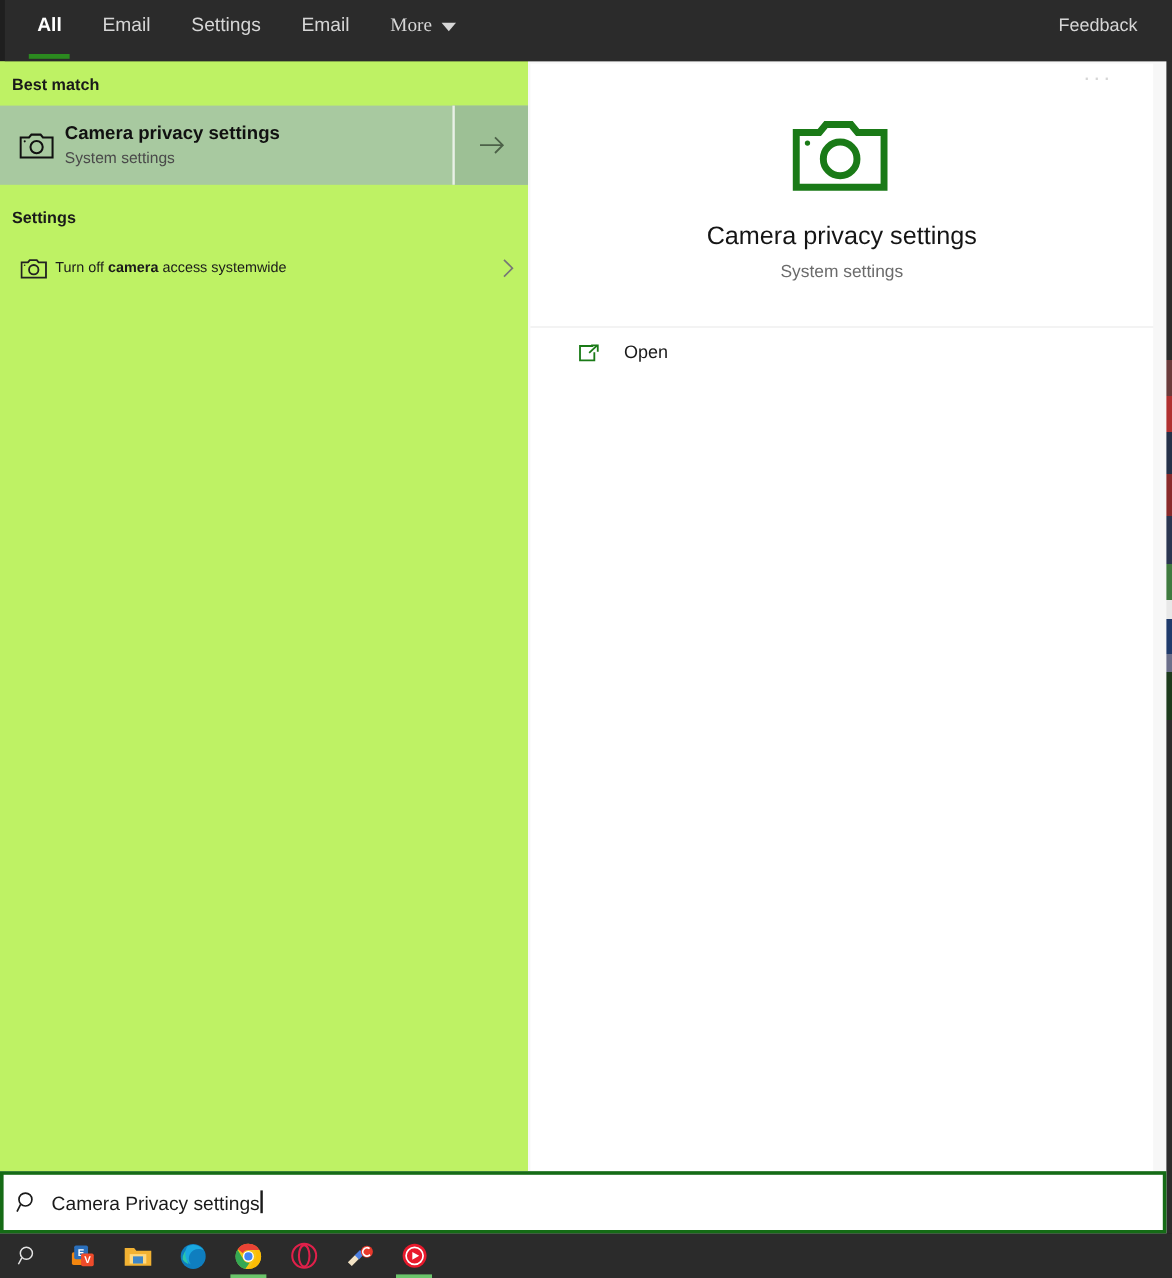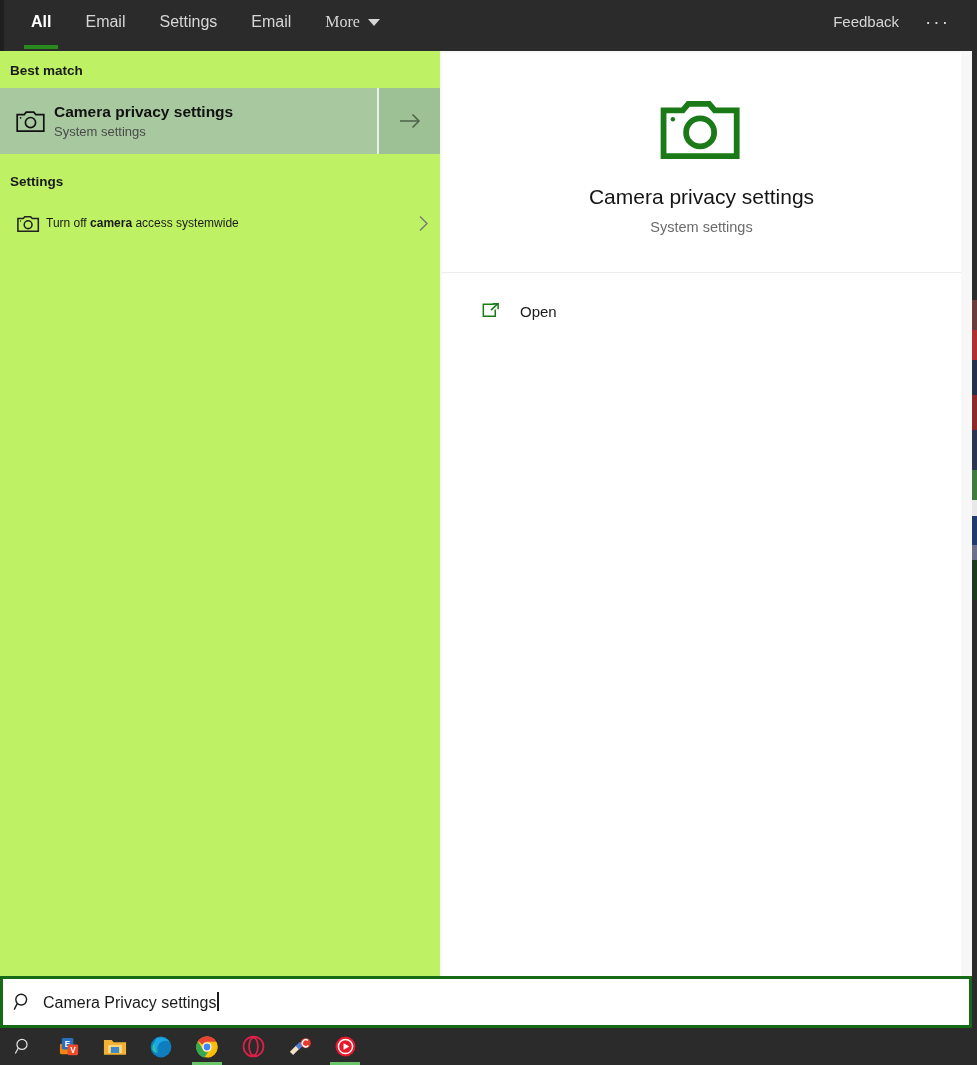--- a/index.html
+++ b/index.html
@@ -79,20 +79,21 @@
     border-left: 6px solid transparent;
     border-right: 6px solid transparent;
     border-top: 7px solid #d6d6d6;
   }
   .header-right {
     margin-left: auto;
     display: flex;
     align-items: center;
     height: 44px;
     padding-right: 14px;
+    flex-direction: column;
   }
   .feedback {
     color: #d6d6d6;
     font-size: 15px;
     padding: 0 14px;
     line-height: 44px;
     cursor: default;
   }
   .ellipsis {
     color: #d6d6d6;
@@ -200,21 +201,20 @@
     color: #6b6b6b;
     margin-top: 10px;
   }
   .preview-divider {
     margin-top: 37px;
     height: 1px;
     background: #ececec;
   }
   .action-row {
     display: flex;
-    align-items: center;
     height: 52px;
     padding-left: 34px;
     margin-top: 12px;
     cursor: default;
   }
   .action-icon { width: 28px; display: flex; justify-content: center; }
   .action-label { font-size: 15px; color: #1a1a1a; margin-left: 16px; }
 
   
   .searchbar {

